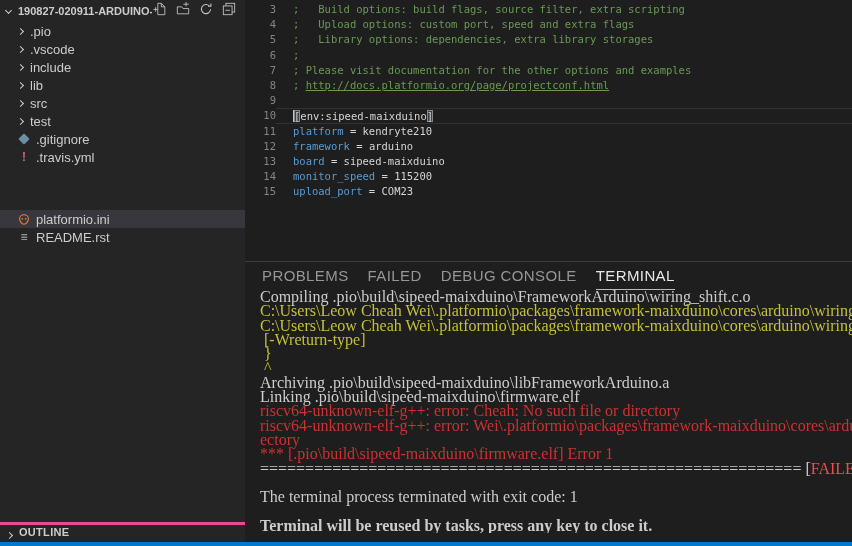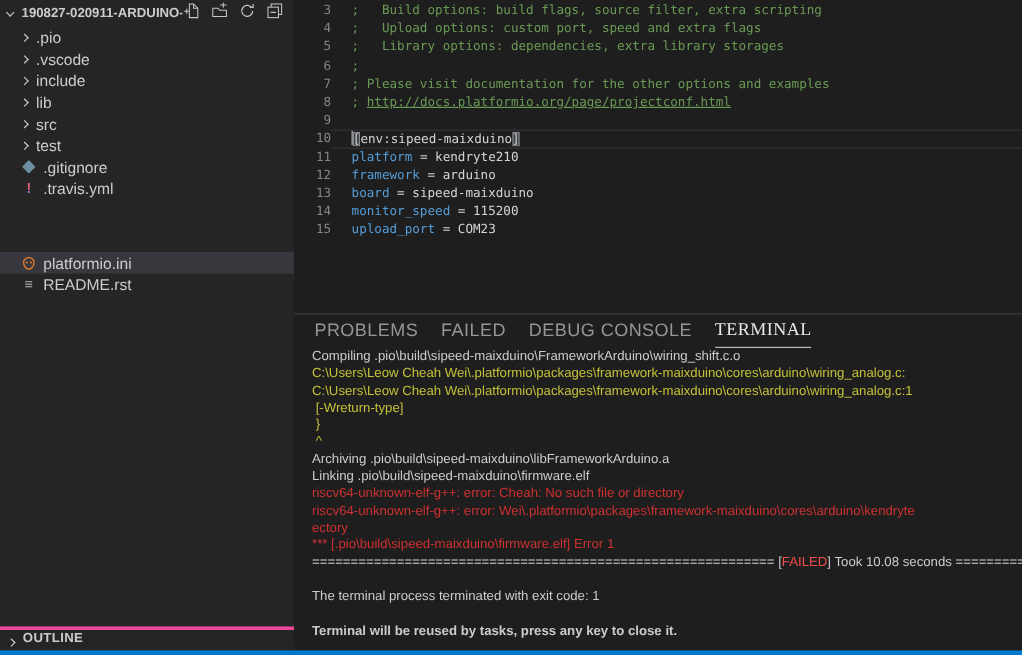--- a/index.html
+++ b/index.html
@@ -53,22 +53,22 @@
   .seg-bracket { color:#d4d4d4; background:#3c4148; box-shadow:inset 0 0 0 1px #86898c; }
   .seg-cursor { display:inline-block; width:0; border-left:1.3px solid #c6c6c6; height:12px; vertical-align:-2px; }
 
   
   .panel { position:absolute; left:245px; right:0; top:261px; bottom:4px;
            border-top:1px solid #3d3d3d; background:var(--c-bg_editor,#1e1e1e); overflow:hidden; }
   .ptabs { display:flex; align-items:center; height:28px; padding-left:17px; }
   .ptab { font-size:15px; letter-spacing:.4px; color:var(--c-text_dim,#969696);
           margin-right:19px; height:100%; display:flex; align-items:center; cursor:pointer;
           border-bottom:1px solid transparent; }
-  .ptab.active { color:#e7e7e7; border-bottom-color:#bbbbbb;font-family:Liberation Serif, serif; }
-  .terminal { padding-left:15px; font-family:Liberation Sans, sans-serif; font-size:11px;
+  .ptab.active { color:#e7e7e7; border-bottom-color:#bbbbbb; }
+  .terminal { padding-left:15px; font-family:Liberation Serif, serif; font-size:16px;
               line-height:14.3px; white-space:pre; overflow:hidden; }
   .tline { height:14.3px; }
   .t-default { color:var(--c-terminal_text,#cccccc); }
   .t-warning { color:var(--c-warning,#c3c139); }
   .t-error { color:var(--c-error,#cd3131); }
   .t-failed { color:var(--c-failed,#f14c4c); }
   .t-bold { font-weight:bold; }
 
   .statusbar { position:absolute; left:0; bottom:0; width:852px; height:4px;
                background:var(--c-statusbar,#007acc); }

